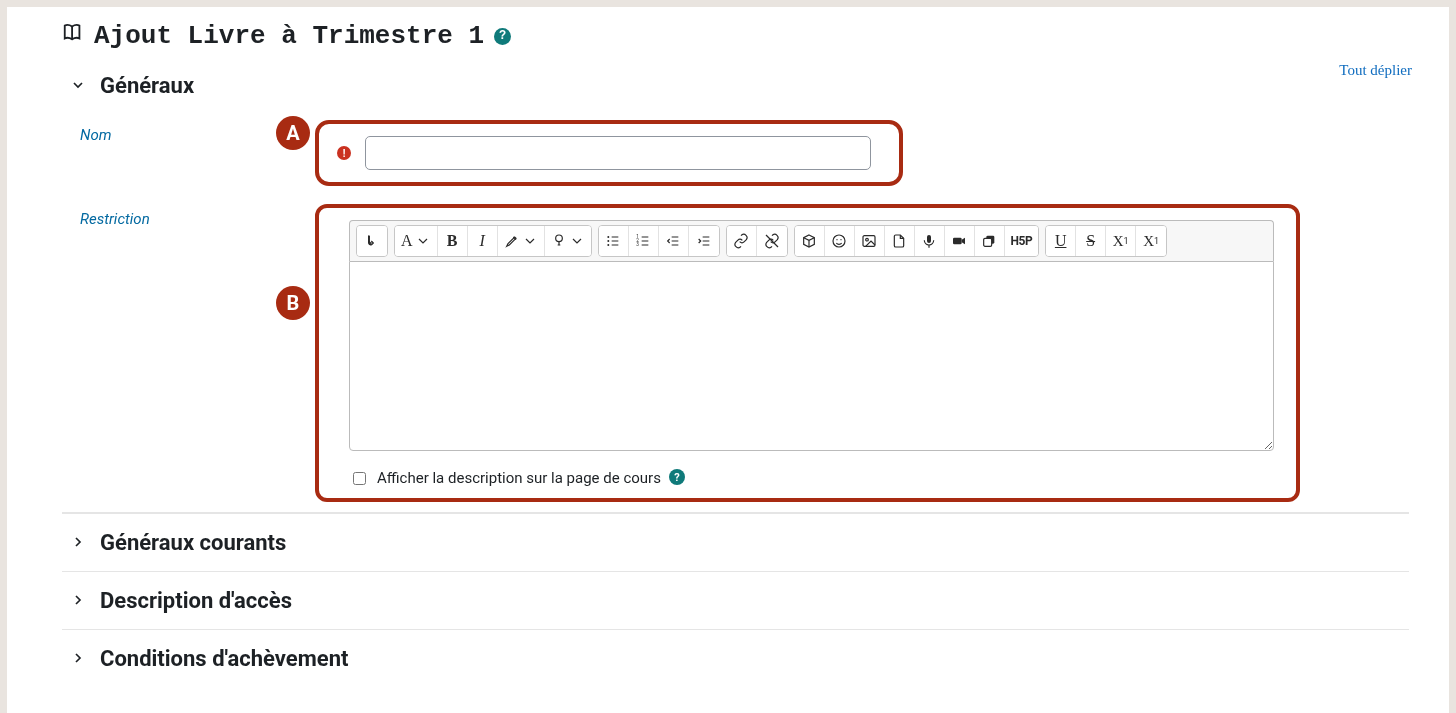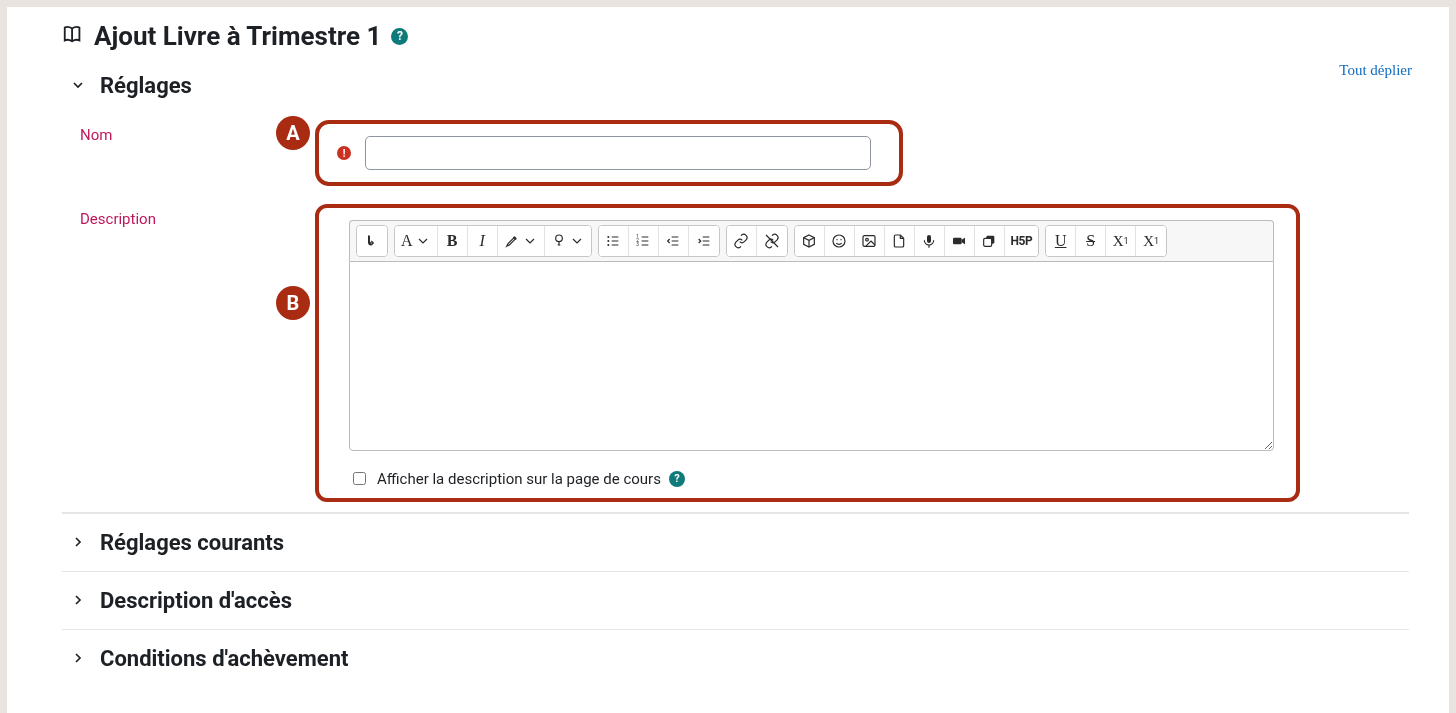--- a/index.html
+++ b/index.html
@@ -18,20 +18,21 @@
     min-height: 700px;
     position: relative;
   }
   .page-title {
     display: flex;
     align-items: center;
     gap: 10px;
     font-size: 26px;
     font-weight: 700;
     margin: 4px 0 8px 0;
+    font-family: Liberation Mono, monospace;
   }
   .page-title .book-icon svg { width: 22px; height: 22px; stroke: #1d2125; fill: none; stroke-width: 2; }
   .help-icon {
     width: 17px; height: 17px; border-radius: 50%;
     background: #0f7a7a;
     color: #fff;
     display: inline-flex; align-items: center; justify-content: center;
     font-size: 12px; font-weight: 700;
     cursor: pointer;
   }
@@ -69,22 +70,23 @@
   .form-row {
     display: flex;
     align-items: flex-start;
     margin-top: 18px;
     position: relative;
   }
   .form-label {
     width: 235px;
     flex-shrink: 0;
     font-size: 15px;
-    color: #be185d;
+    color: #0369a1;
     padding-top: 6px;
+    font-style: italic;
   }
 
   .callout-badge {
     position: absolute;
     width: 34px; height: 34px;
     border-radius: 50%;
     background: #a82b12;
     color: #fff;
     font-weight: 700;
     font-size: 20px;
@@ -171,21 +173,21 @@
     border: 1px solid #bbb;
     border-radius: 0 0 4px 4px;
     resize: both;
     padding: 8px;
     font-size: 15px;
     font-family: inherit;
   }
   .show-desc {
     margin-top: 14px;
     display: flex;
-    align-items: center;
+    align-items: flex-start;
     gap: 8px;
     font-size: 15px;
   }
 
   .collapsed-section {
     border-top: 1px solid #e5e5e5;
     padding: 12px 0;
   }
   .collapsed-section:first-of-type { border-top: none; }
 </style>
@@ -207,36 +209,36 @@
 
   <a class="expand-all">Tout déplier</a>
 
   <div class="section">
     <div class="section-header">
       <span class="chevron">
         <svg viewBox="0 0 24 24">
             <polyline points="6 9 12 15 18 9"></polyline>
           </svg>
       </span>
-      <span>Réglages</span>
+      <span>Généraux</span>
     </div>
 
     <div class="section-body">
 
       <div class="form-row">
         <div class="form-label">Nom</div>
         <div class="callout-badge badge-A">A</div>
         <div class="nom-wrap">
           <span class="required-dot">!</span>
           <input class="nom-input" type="text" value="" style="">
         </div>
       </div>
 
       <div class="form-row">
-        <div class="form-label">Description</div>
+        <div class="form-label">Restriction</div>
         <div class="callout-badge badge-B">B</div>
         <div class="desc-wrap">
 
           <div class="editor-toolbar">
             <div class="tb-group">
               <span class="tb-btn">
                 <svg viewBox="0 0 24 24">
                     <path d="M7 4v10"></path>
                     <path d="M7 14l4 4"></path>
                     <path d="M7 14l-4 4" transform="translate(8,-0)" opacity="0"></path>
@@ -426,21 +428,21 @@
   </div>
 
 
   <div class="collapsed-section">
     <div class="section-header">
       <span class="chevron">
         <svg viewBox="0 0 24 24">
             <polyline points="9 6 15 12 9 18"></polyline>
           </svg>
       </span>
-      <span>Réglages courants</span>
+      <span>Généraux courants</span>
     </div>
   </div>
 
   <div class="collapsed-section">
     <div class="section-header">
       <span class="chevron">
         <svg viewBox="0 0 24 24">
             <polyline points="9 6 15 12 9 18"></polyline>
           </svg>
       </span>

